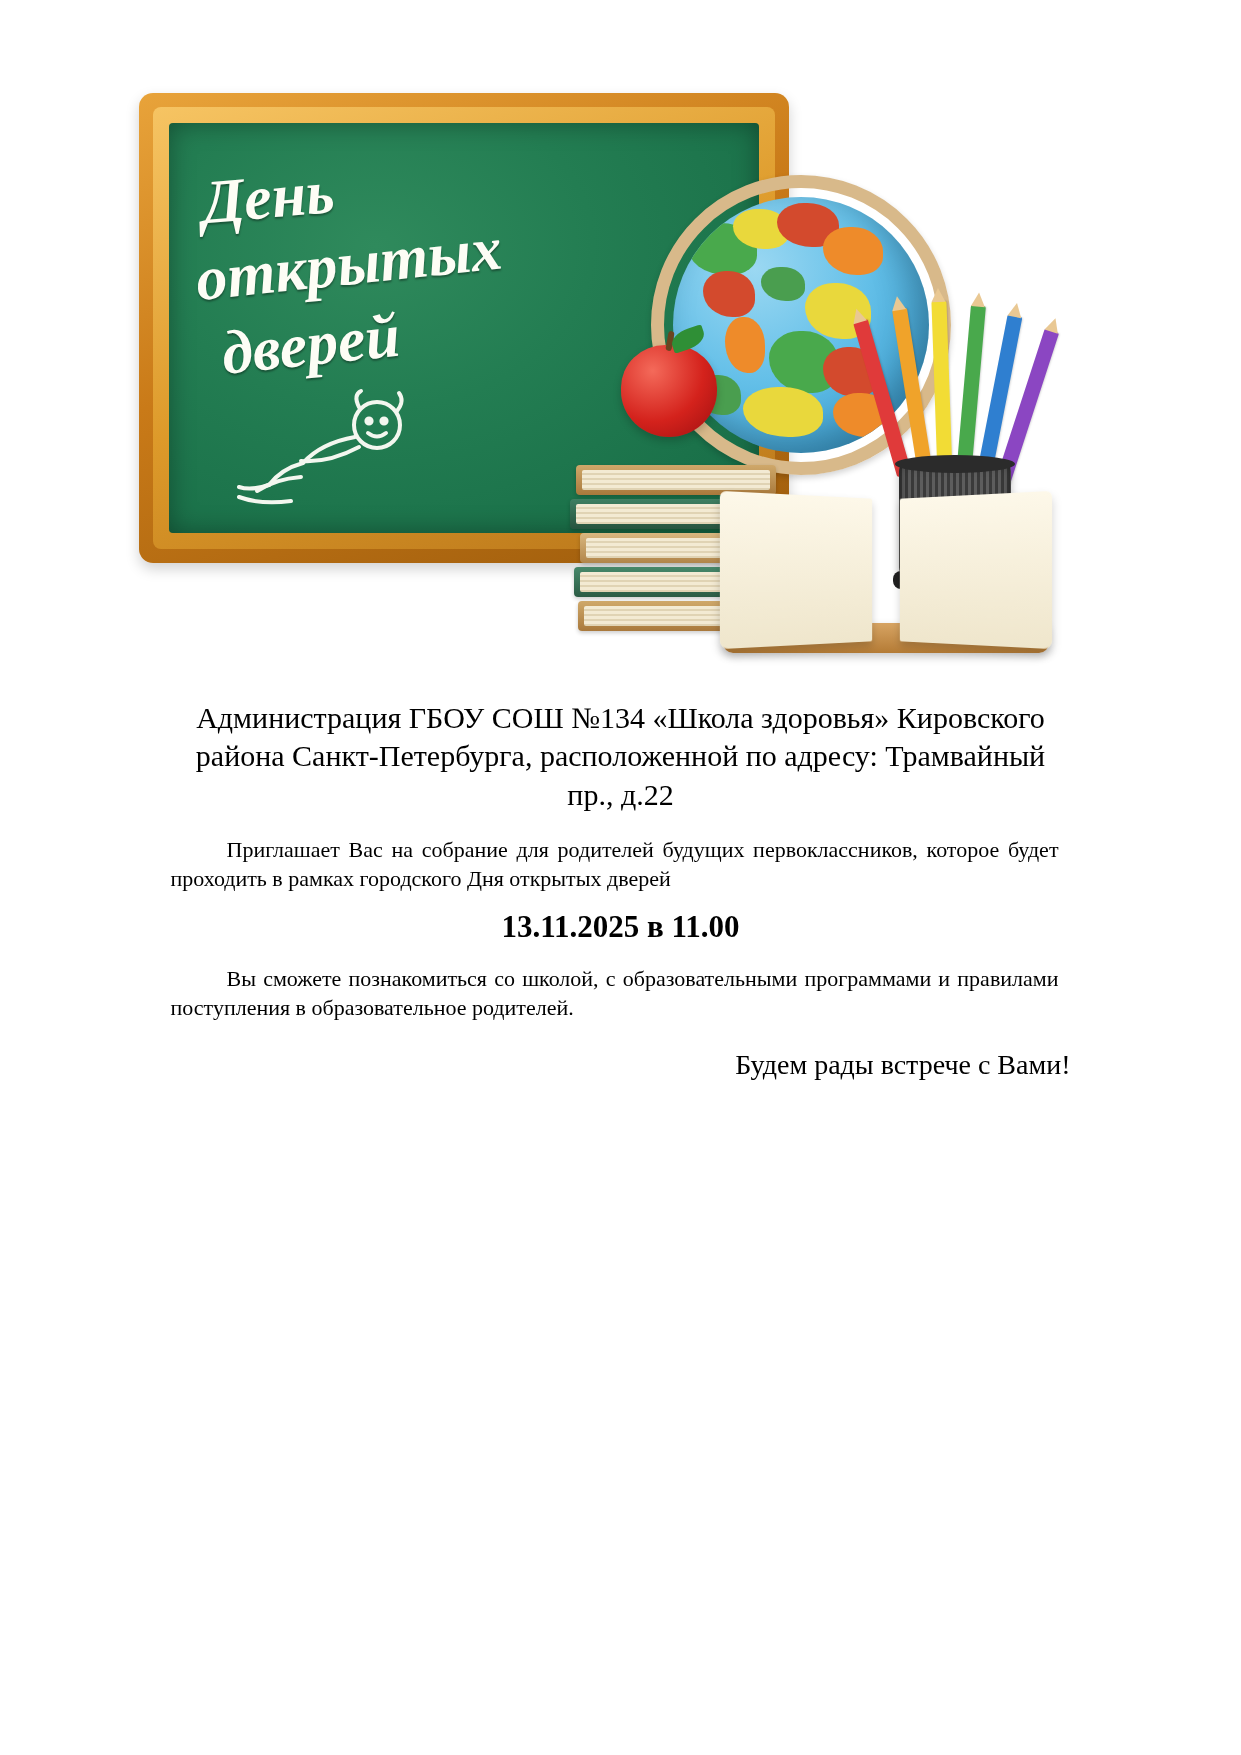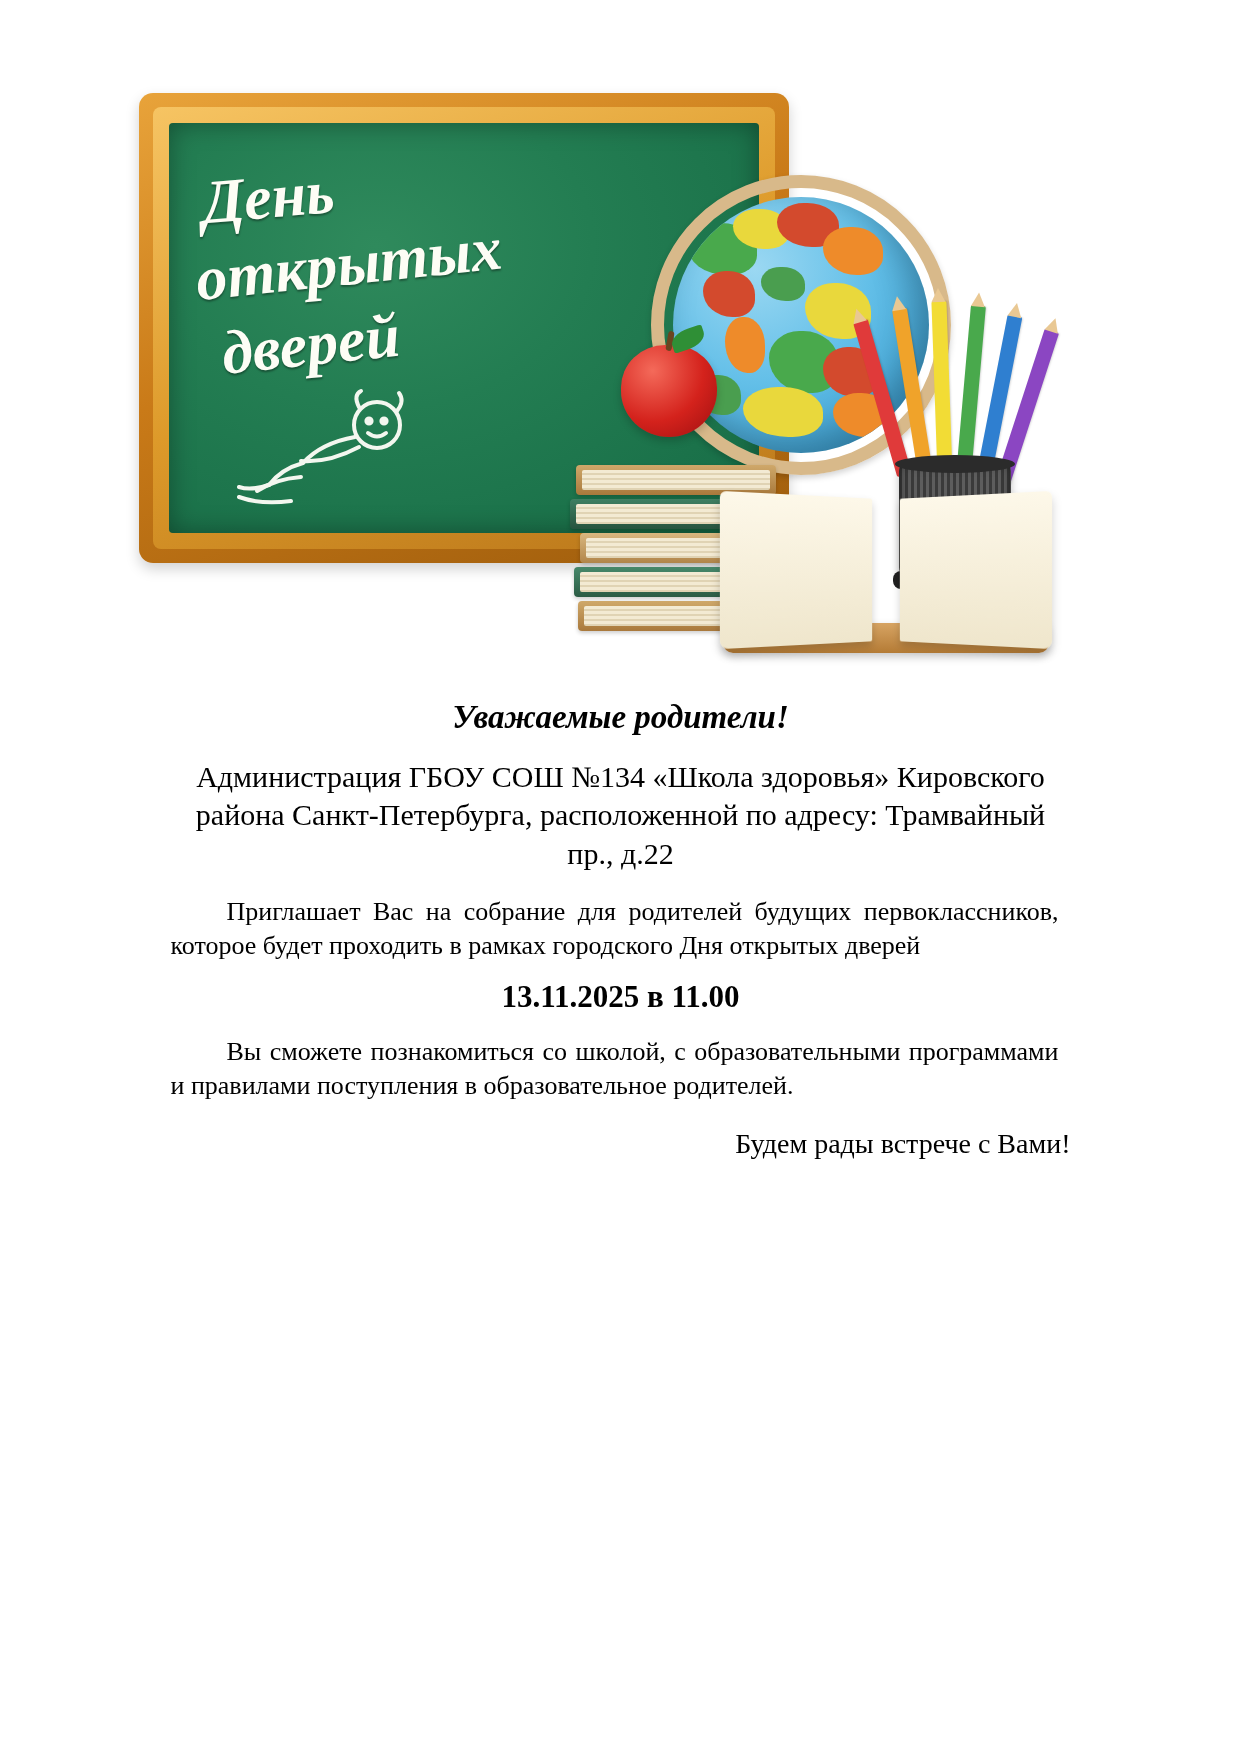--- a/index.html
+++ b/index.html
@@ -250,21 +250,21 @@
     margin: 0 0 22px 0;
   }
   .para-center {
     text-align: center;
     font-size: 30px;
     line-height: 1.28;
     margin: 0 0 22px 0;
   }
   .para-just {
     text-align: justify;
-    font-size: 26px;
+    font-size: 22px;
     line-height: 1.3;
     margin: 0 12px 14px 0;
     text-indent: 56px;
   }
   .date-line {
     text-align: center;
     font-size: 31px;
     font-weight: bold;
     margin: 16px 0 20px 0;
   }
@@ -382,21 +382,20 @@
     <div class="open-book">
       <div class="ob-cover"></div>
       <div class="ob-page ob-left"></div>
       <div class="ob-page ob-right"></div>
     </div>
 
   </div>
 
   <div class="content">
 
-    <h1 class="salutation">Уважаемые родители!</h1>
 
     <p class="para-center">Администрация ГБОУ СОШ №134 «Школа здоровья» Кировского района Санкт-Петербурга, расположенной по адресу: Трамвайный пр., д.22</p>
 
     <p class="para-just">Приглашает Вас на собрание для родителей будущих первоклассников, которое будет проходить в рамках городского Дня открытых дверей</p>
 
     <p class="date-line">13.11.2025 в 11.00</p>
 
     <p class="para-just">Вы сможете познакомиться со школой, с образовательными программами и правилами поступления в образовательное родителей.</p>
 
     <p class="closing">Будем рады встрече с Вами!</p>

